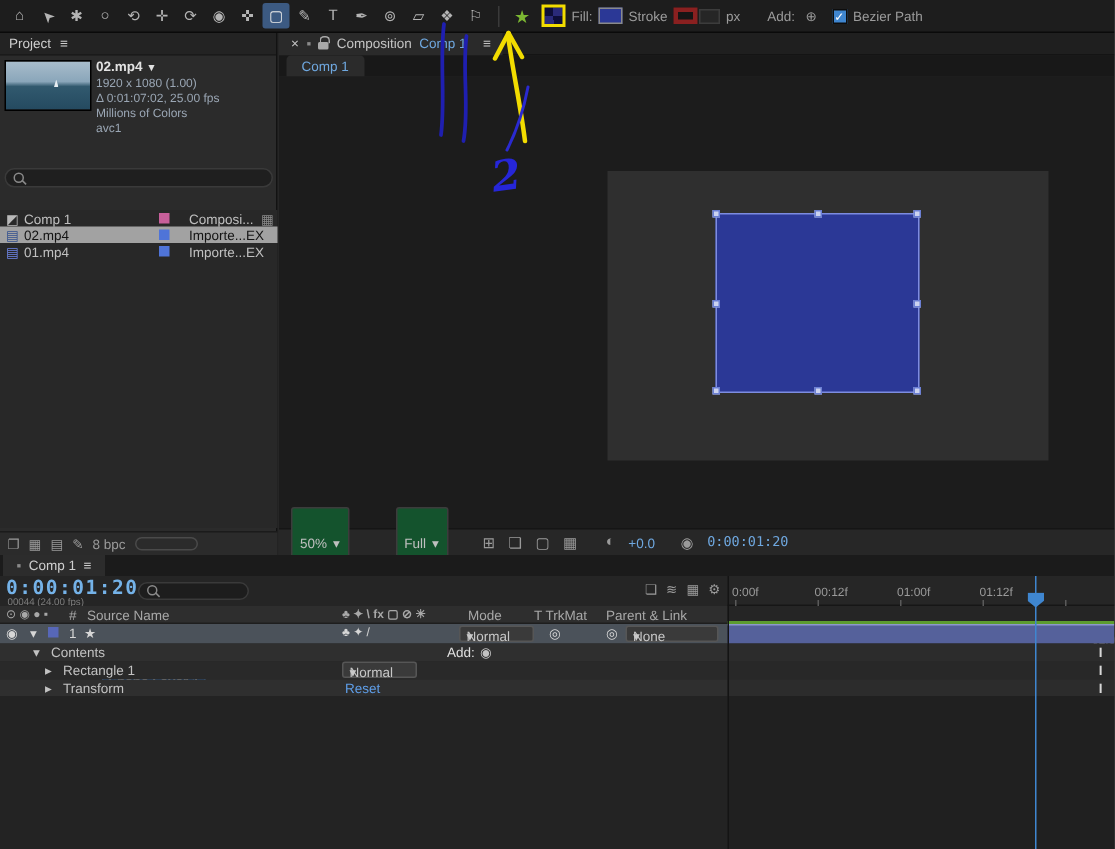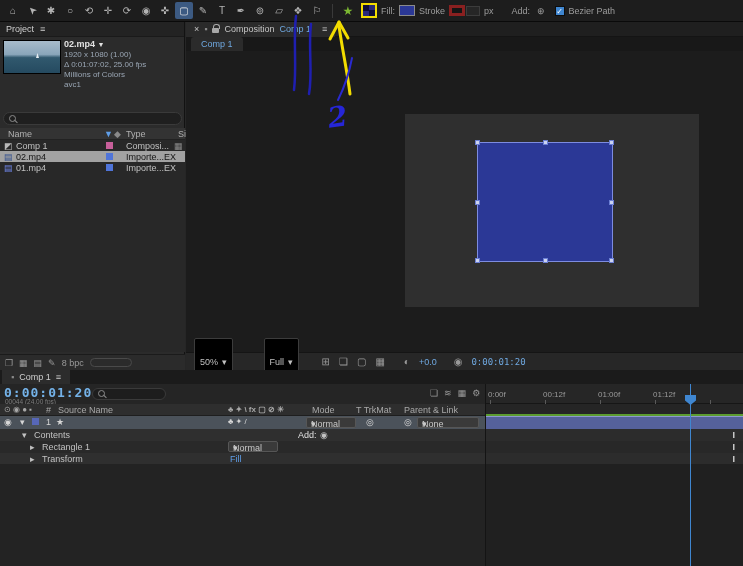--- a/index.html
+++ b/index.html
@@ -75,21 +75,21 @@
   .viewer-tab { position:absolute; left:5px; top:0; height:14px; padding:0 10px;
     background:#2b2b2b; border-radius:3px 3px 0 0; color:#6fa8e0; line-height:14px; }
   .viewport { position:absolute; left:186px; top:51px; width:557px; height:301px; background:#1c1c1c; }
   .comp-frame { position:absolute; left:219px; top:63px; width:294px; height:193px; background:#2f2f2f; }
   .shape-rect { position:absolute; left:291px; top:91px; width:136px; height:120px;
     background:#2b3896; border:1px solid #7d8ce0; }
   .hdl { position:absolute; width:5px; height:5px; background:#ccd3f0; border:1px solid #6b7fd4; }
   .comp-status { position:absolute; left:186px; top:352px; width:557px; height:18px;
     background:#272727; border-top:1px solid #151515; display:flex; align-items:center;
     gap:9px; padding:0 8px; color:#9c9c9c; }
-  .sb-dd { display:flex; align-items:center; gap:4px; background:#000000;
+  .sb-dd { display:flex; align-items:center; gap:4px; background:#14532d;
     border:1px solid #3c3c3c; border-radius:2px; padding:18px 5px; color:#c0c0c0; }
   .sb-ic { font-size:10px; color:#9a9a9a; }
   .mono { font-family:"DejaVu Sans Mono", monospace; }
 
   
   .tl-tabbar { position:absolute; left:0; top:370px; width:743px; height:14px; background:#1b1b1b; }
   .tl-tab { position:absolute; left:2px; top:0; height:14px; padding:0 9px; background:#2c2c2c;
     display:flex; align-items:center; gap:5px; color:#cfcfcf; }
   .timeline { position:absolute; left:0; top:384px; width:743px; height:182px; background:#252525; }
   .tl-timecode { position:absolute; left:4px; top:1px; font-size:13px; font-weight:bold;
@@ -179,27 +179,20 @@
     <div class="pv-info">
       <div class="pv-name"><span>02.mp4</span> <span style="font-size:7px;">▼</span></div>
       <div class="pv-line">1920 x 1080 (1.00)</div>
       <div class="pv-line">Δ 0:01:07:02, 25.00 fps</div>
       <div class="pv-line">Millions of Colors</div>
       <div class="pv-line">avc1</div>
     </div>
     <div class="p-search">
         <span class="mag"></span>
       </div>
-    <div class="p-cols">
-      <span style="left:8px;">Name</span>
-      <span style="left:104px;color:#5f9ee8;">▼</span>
-      <span style="left:114px;color:#8a8a8a;">◆</span>
-      <span style="left:126px;">Type</span>
-      <span style="left:178px;">Si</span>
-    </div>
     <div class="p-list">
       <div class="p-row">
         <span style="left:4px;color:#b8b8b8;">◩</span>
         <span style="left:16px;">Comp 1</span>
         <span style="left:106px;"><i class="lab-sq" style="background:#c75f9a;"></i></span>
         <span style="left:126px;">Composi...</span>
         <span style="left:174px;color:#8a8a8a;">▦</span>
       </div>
       <div class="p-row selected">
         <span style="left:4px;color:#33508e;">▤</span>
@@ -333,21 +326,21 @@
       <span style="left:30px;">▸</span>
       <span style="left:42px;">Rectangle 1</span>
       <span class="dd" style="left:228px;top:0;width:50px;">
         <span>Normal</span>
         <span>▾</span>
       </span>
     </div>
     <div class="prop-row" style="top:69px;background:#2f2f2f;">
       <span style="left:30px;">▸</span>
       <span style="left:42px;">Transform</span>
-      <span class="link-blue" style="left:230px;">Fill</span>
+      <span class="link-blue" style="left:230px;">Reset</span>
     </div>
 
     <div class="ruler-head"></div>
     <span class="rlabel" style="left:488px;">0:00f</span>
     <span class="rlabel" style="left:543px;">00:12f</span>
     <span class="rlabel" style="left:598px;">01:00f</span>
     <span class="rlabel" style="left:653px;">01:12f</span>
     <span class="rlabel" style="left:728px;margin-top:32px;">02:0</span>
     <span class="rtick" style="left:490px;"></span>
     <span class="rtick" style="left:545px;"></span>

